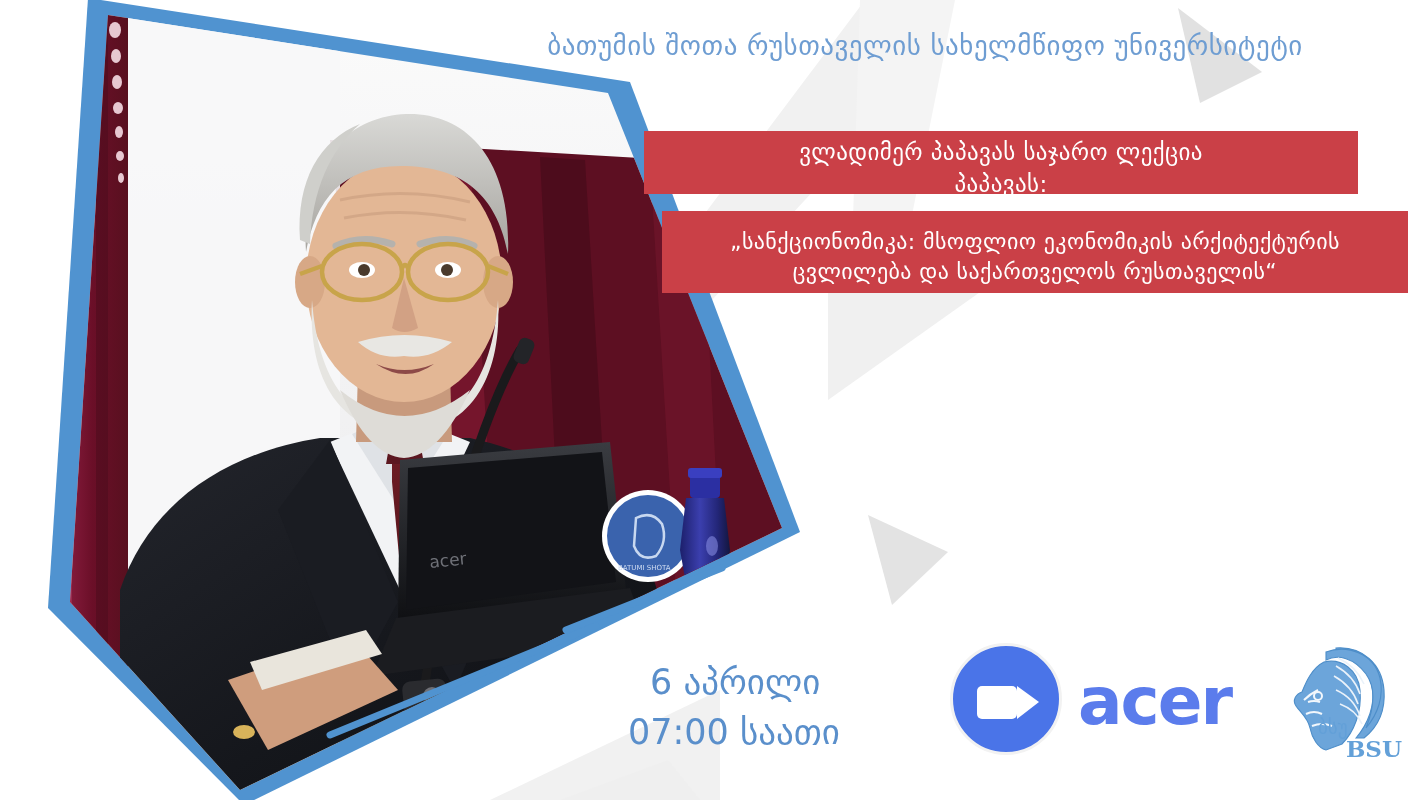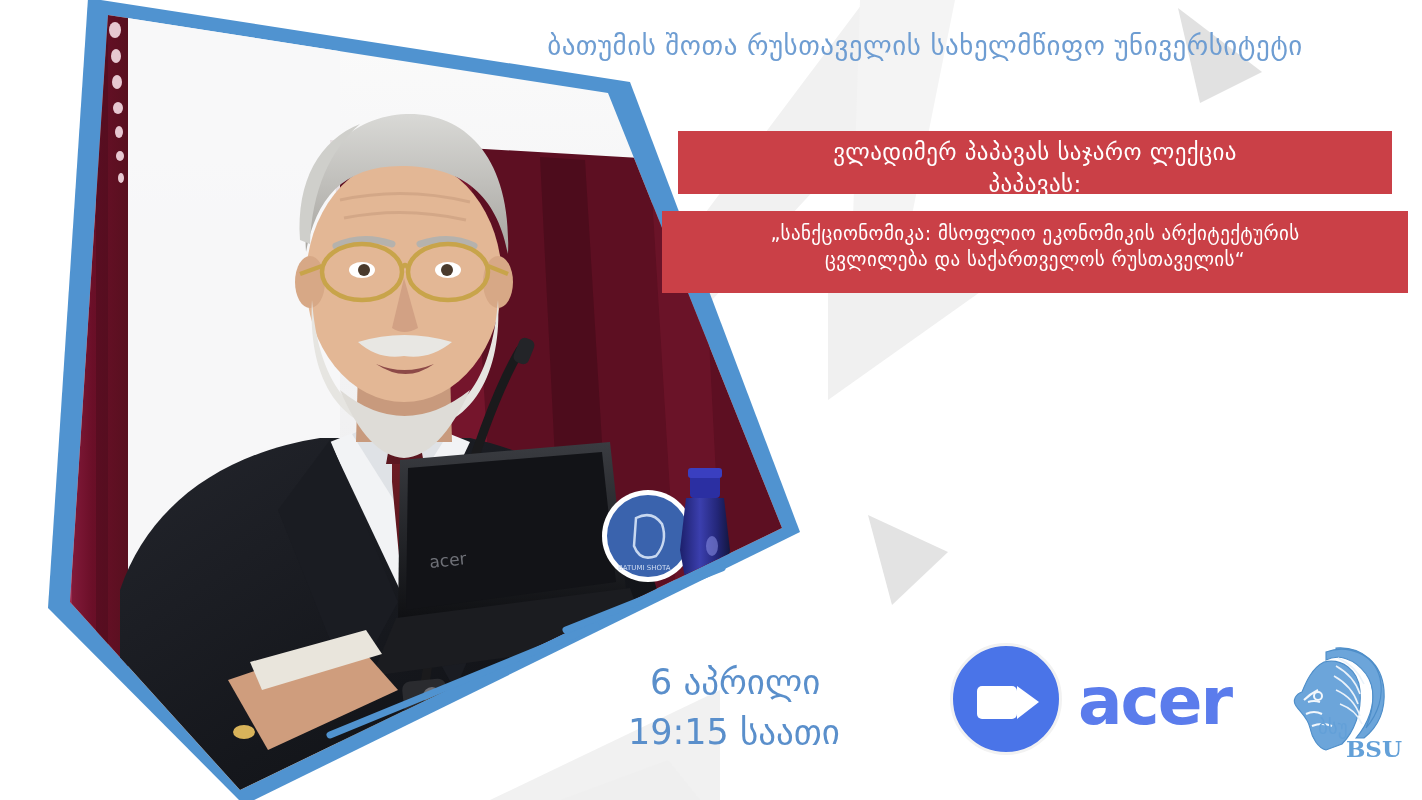--- a/index.html
+++ b/index.html
@@ -48,29 +48,29 @@
     position:absolute;
     background:#ca4047;
     color:#ffffff;
     text-align:center;
     font-size:23px;
     line-height:1.38;
     letter-spacing:0.4px;
     box-sizing:border-box;
   }
   .banner-1{
-    left:678px;top:131px;
+    left:644px;top:131px;
     width:714px;height:63px;
     padding-top:6px;
   }
   .banner-2{
     left:662px;top:211px;
     width:746px;height:82px;
-    padding-top:9px;
-    font-size:19px;
+    padding-top:16px;
+    font-size:22px;
   }
 
   
   .datetime{
     position:absolute;
     left:628px;top:658px;
     width:300px;
     color:#5a8fcb;
     font-size:35px;
     line-height:1.42;
@@ -331,21 +331,21 @@
     <div>პაპავას:</div>
   </div>
 
   <div class="banner banner-2">
     <div>„სანქციონომიკა: მსოფლიო ეკონომიკის არქიტექტურის</div>
     <div>ცვლილება და საქართველოს რუსთაველის“</div>
   </div>
 
   <div class="datetime">
     <span class="line dt-1">6 აპრილი</span>
-    <span class="line dt-2">19:15 საათი</span>
+    <span class="line dt-2">07:00 საათი</span>
   </div>
 
   <div class="zoom-logo">
     <div class="zoom-circle">
       <div class="zoom-cam"></div>
       <div class="zoom-cam-tri"></div>
     </div>
     <div class="zoom-word">acer</div>
   </div>
 

